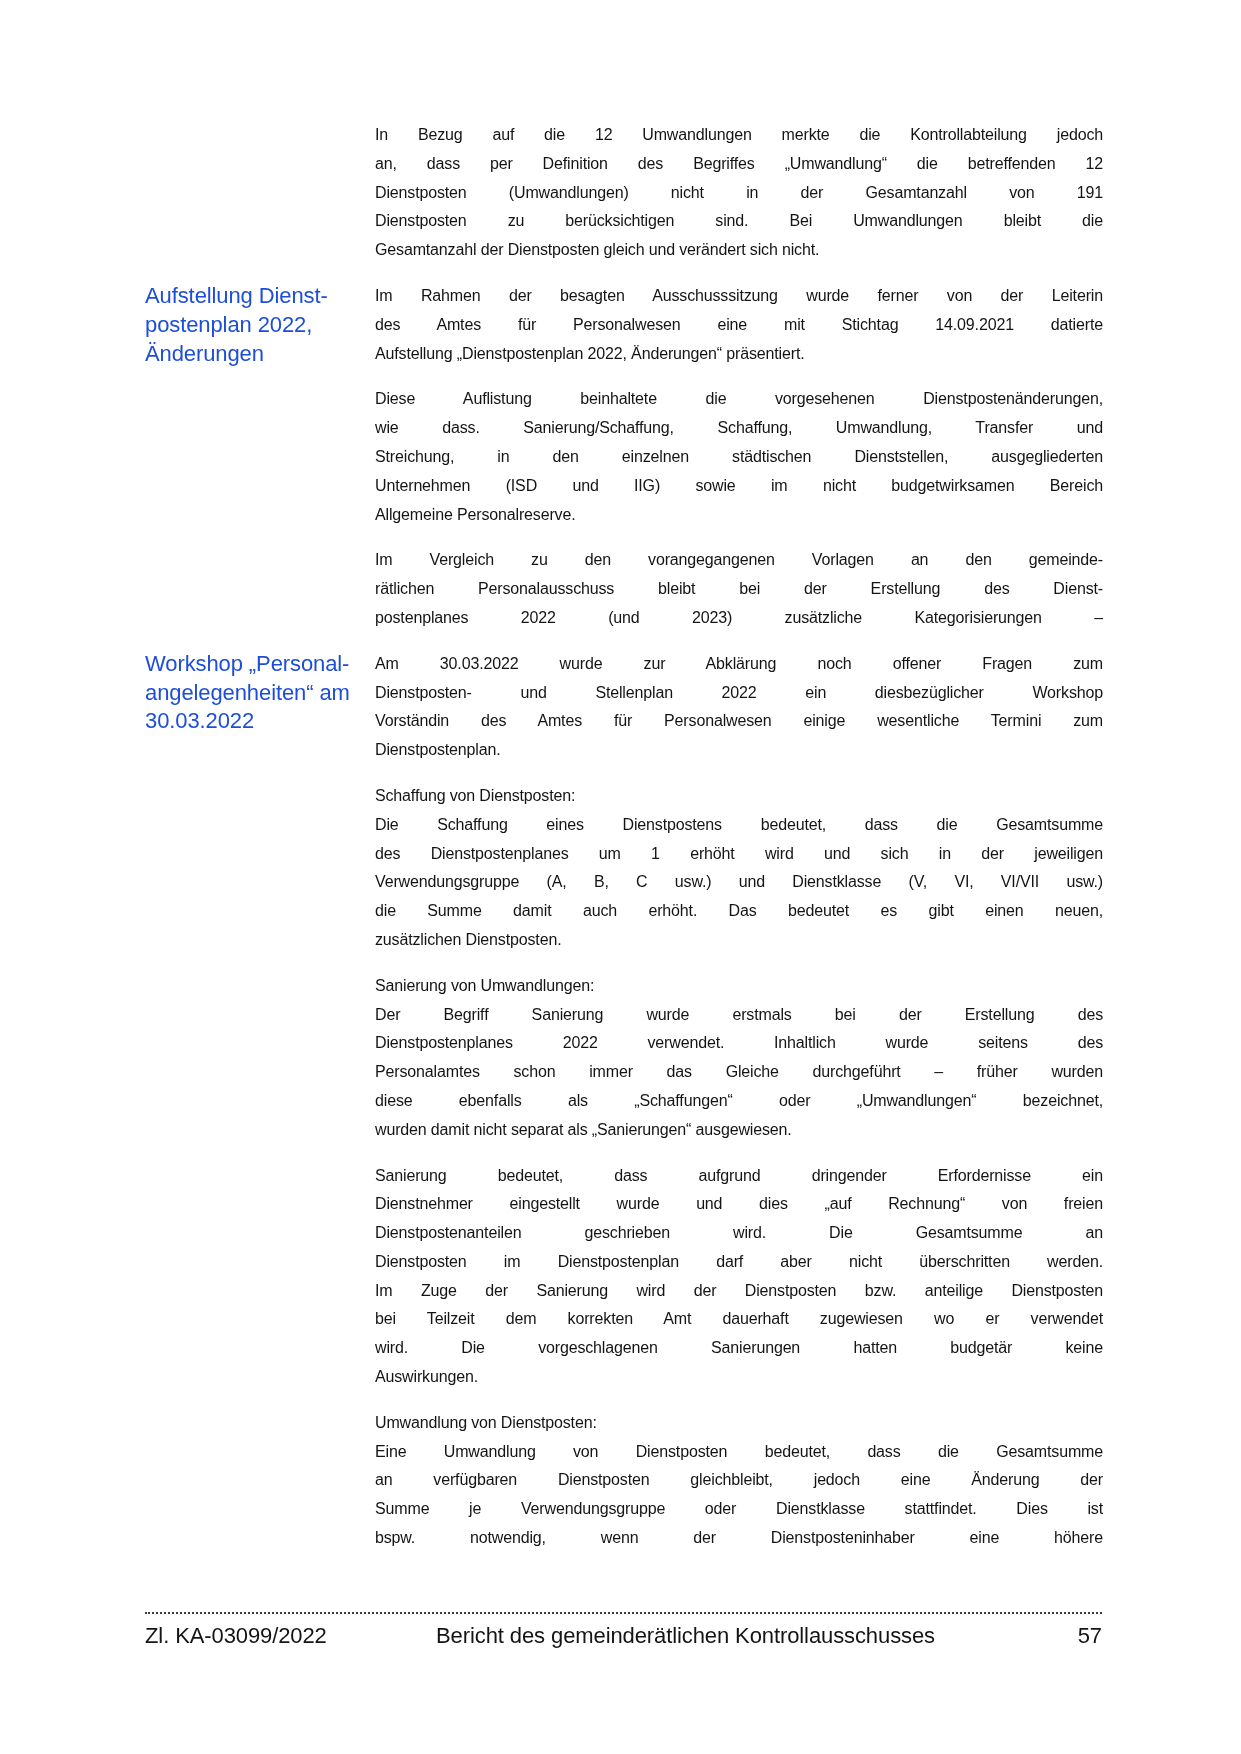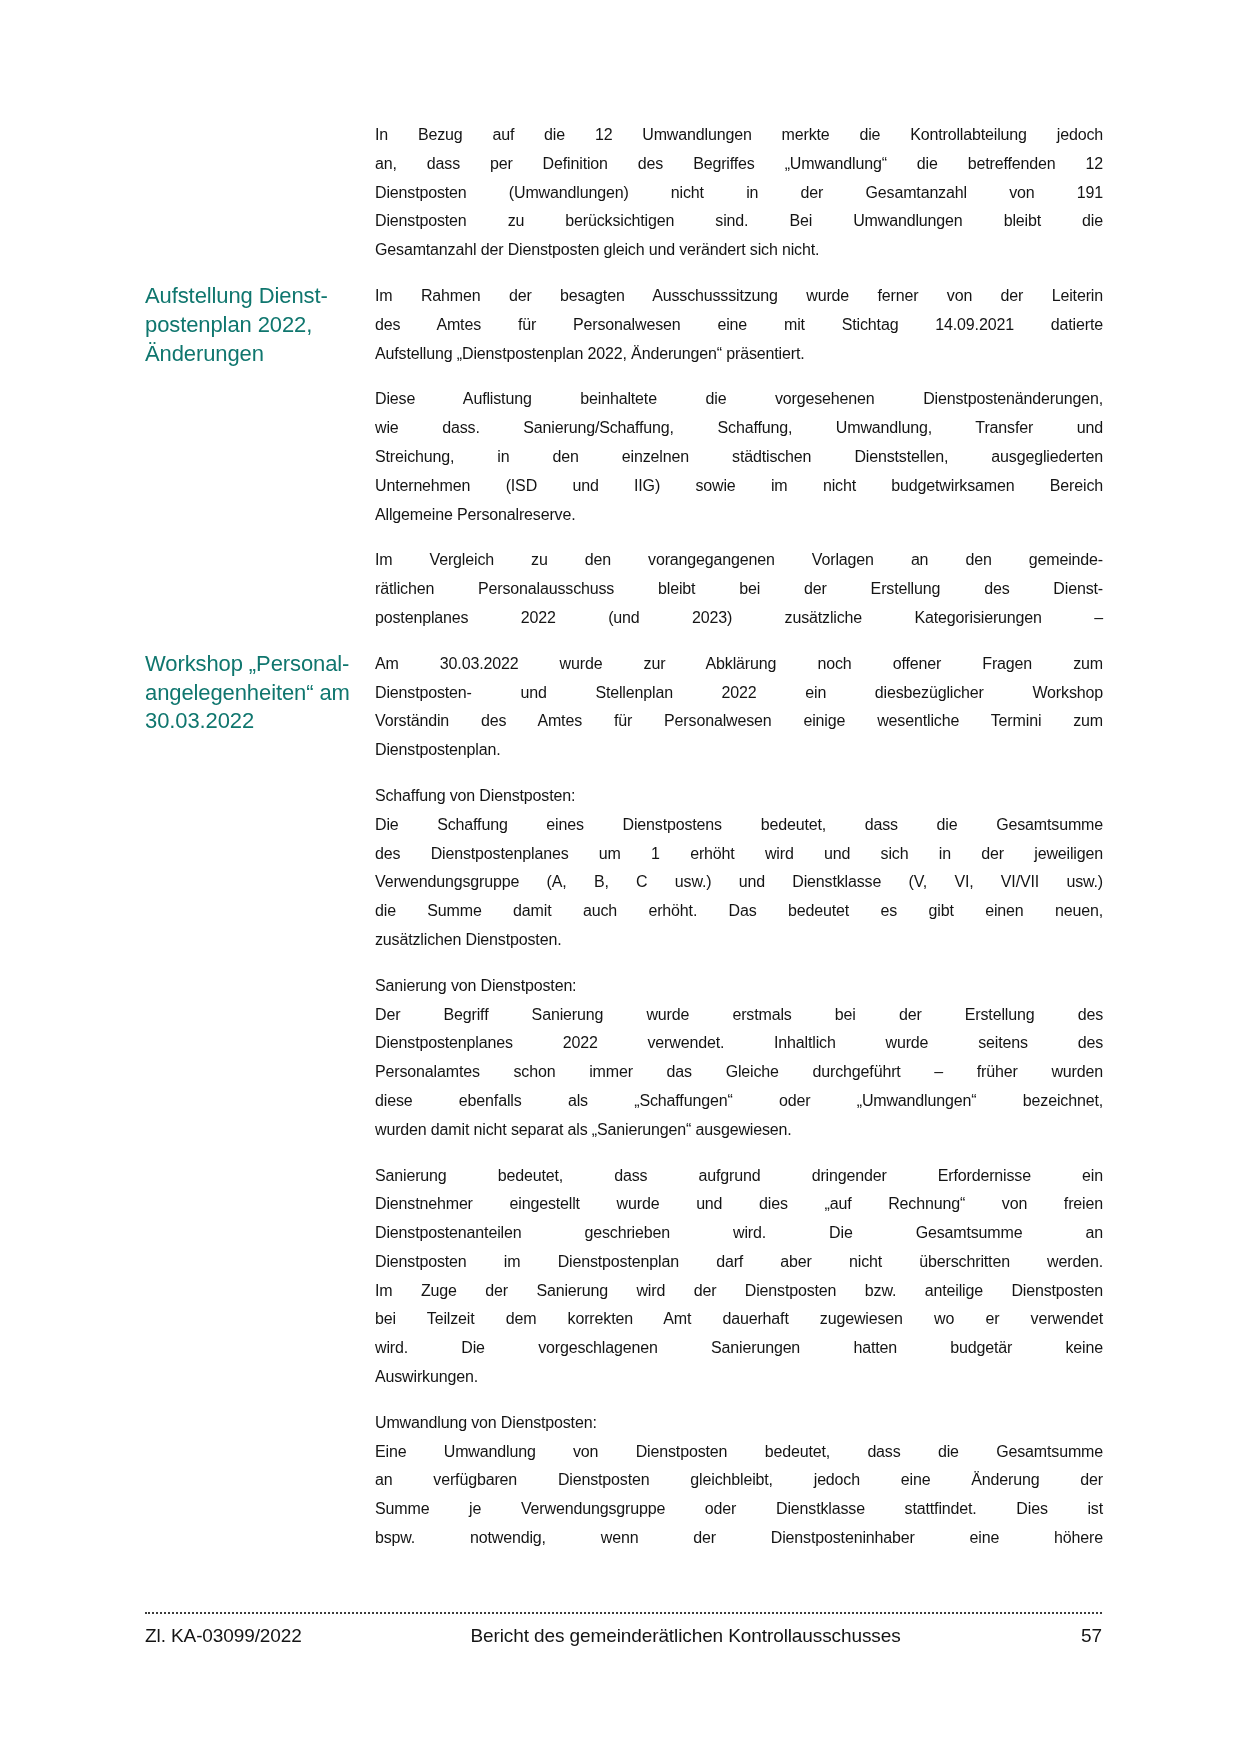--- a/index.html
+++ b/index.html
@@ -19,21 +19,21 @@
     width: 958px;
   }
   .block {
     display: flex;
     align-items: flex-start;
     margin-bottom: 17px;
   }
   .margin-note {
     flex: 0 0 230px;
     width: 230px;
-    color: #0f766e;
+    color: #1d4ed8;
     font-size: 22px;
     line-height: 28.8px;
     letter-spacing: -0.1px;
   }
   .para {
     flex: 0 0 728px;
     width: 728px;
     font-size: 16px;
     line-height: 28.8px;
     letter-spacing: -0.15px;
@@ -47,21 +47,21 @@
     text-align-last: justify;
   }
   .line.last {
     text-align-last: left;
   }
   .footer {
     position: absolute;
     top: 1612px;
     left: 145px;
     width: 957px;
-    font-size: 19px;
+    font-size: 22px;
     letter-spacing: -0.1px;
   }
   .dotted-rule {
     border-top: 2px dotted #3c3c3c;
     height: 0;
     width: 100%;
   }
   .footer-row {
     position: relative;
     margin-top: 9px;
@@ -142,21 +142,21 @@
           <div class="line">Die Schaffung eines Dienstpostens bedeutet, dass die Gesamtsumme</div>
           <div class="line">des Dienstpostenplanes um 1 erhöht wird und sich in der jeweiligen</div>
           <div class="line">Verwendungsgruppe (A, B, C usw.) und Dienstklasse (V, VI, VI/VII usw.)</div>
           <div class="line">die Summe damit auch erhöht. Das bedeutet es gibt einen neuen,</div>
           <div class="line last">zusätzlichen Dienstposten.</div>
         </div>
       </div>
       <div class="block">
         <div class="margin-note"></div>
         <div class="para">
-          <div class="heading">Sanierung von Dienstposten:</div>
+          <div class="heading">Sanierung von Umwandlungen:</div>
           <div class="line">Der Begriff Sanierung wurde erstmals bei der Erstellung des</div>
           <div class="line">Dienstpostenplanes 2022 verwendet. Inhaltlich wurde seitens des</div>
           <div class="line">Personalamtes schon immer das Gleiche durchgeführt – früher wurden</div>
           <div class="line">diese ebenfalls als „Schaffungen“ oder „Umwandlungen“ bezeichnet,</div>
           <div class="line last">wurden damit nicht separat als „Sanierungen“ ausgewiesen.</div>
         </div>
       </div>
       <div class="block">
         <div class="margin-note"></div>
         <div class="para">

